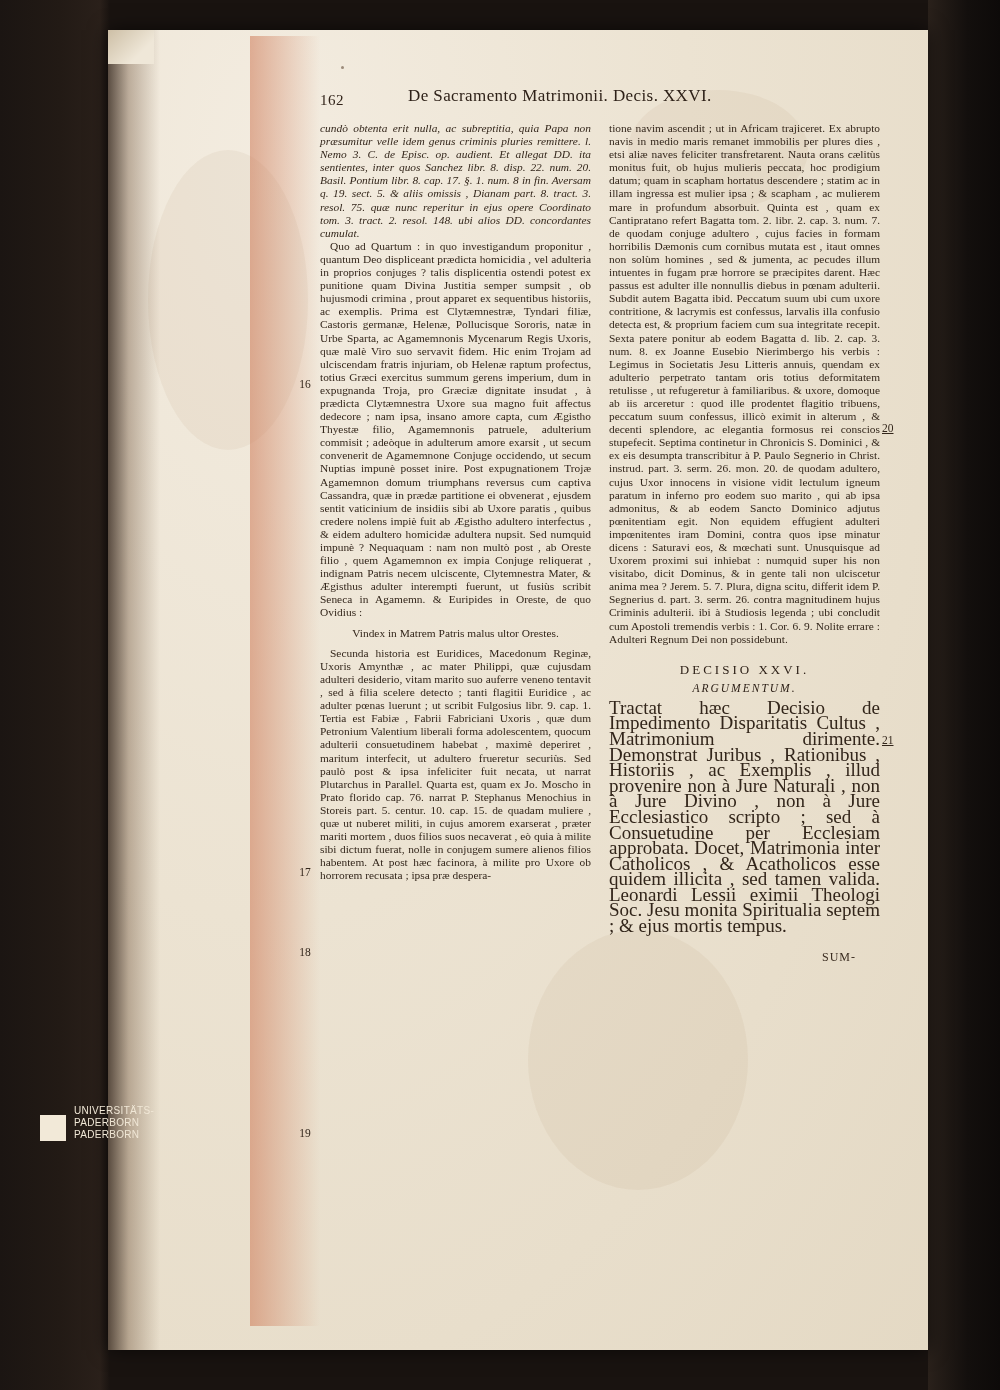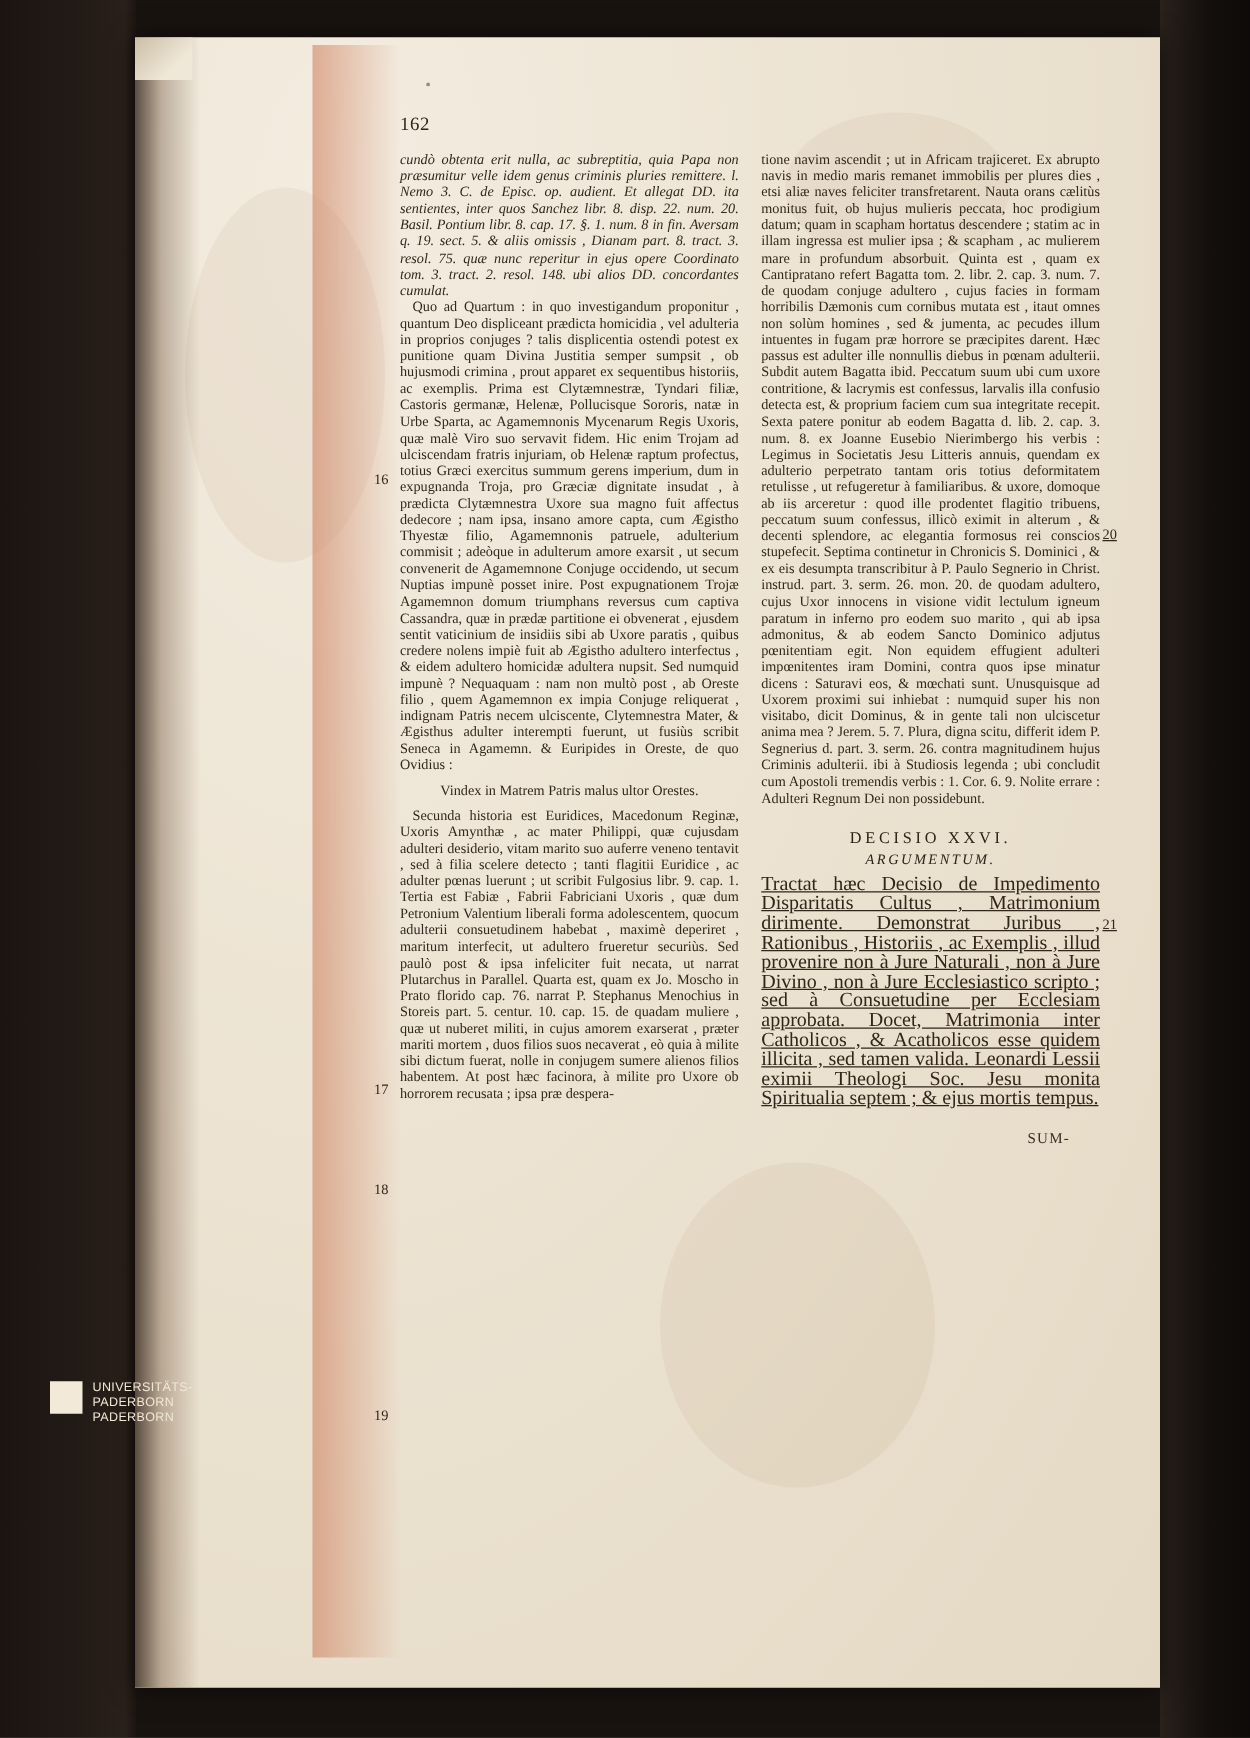--- a/index.html
+++ b/index.html
@@ -144,26 +144,25 @@
   .arg-head {
     margin: 4px 0 6px 0;
     text-align: center;
     font-size: 11.5px;
     font-style: italic;
     letter-spacing: 2px;
     color: #2e2118;
   }
   .arg p {
     margin: 0;
-    font-size: 16px;
+    font-size: 19px;
     line-height: 15.6px;
     text-align: justify;
     text-indent: 0;
     color: #32251a;
-    text-decoration: underline;
   }
   .sig {
     margin-top: 16px;
     text-align: right;
     font-size: 12px;
     letter-spacing: 1px;
     color: #3a2c20;
     padding-right: 24px;
   }
   
@@ -188,21 +187,21 @@
     width: 3px; height: 3px;
     border-radius: 50%;
     background: rgba(70,45,25,0.5);
   }
   
   .stamp {
     position: absolute;
     left: 40px;
     bottom: 18px;
     display: flex;
-    align-items: flex-start;
+    align-items: flex-end;
     gap: 8px;
   }
   .stamp-mark {
     width: 26px; height: 26px;
     background: #f2e9d8;
   }
   .stamp-text {
     font-family: "Liberation Sans", sans-serif;
     font-size: 10px;
     line-height: 12px;
@@ -240,20 +239,24 @@
   <div class="marble"></div>
   <div class="marble-fade"></div>
   <div class="spine"></div>
   <div class="corner"></div>
   <div class="speck"></div>
 
   <div class="textblock">
 
     <div class="running-head">
       <div class="folio">162</div>
+      <div class="head-title">
+        <span>De Sacramento Matrimonii.</span>
+        <span class="dec">Decis. XXVI.</span>
+      </div>
     </div>
 
     <div class="cols">
 
       <div class="col">
         <div class="marg" style="top:256px;">16</div>
         <div class="marg" style="top:744px;">17</div>
         <div class="marg" style="top:824px;">18</div>
         <div class="marg" style="top:1005px;">19</div>
 

